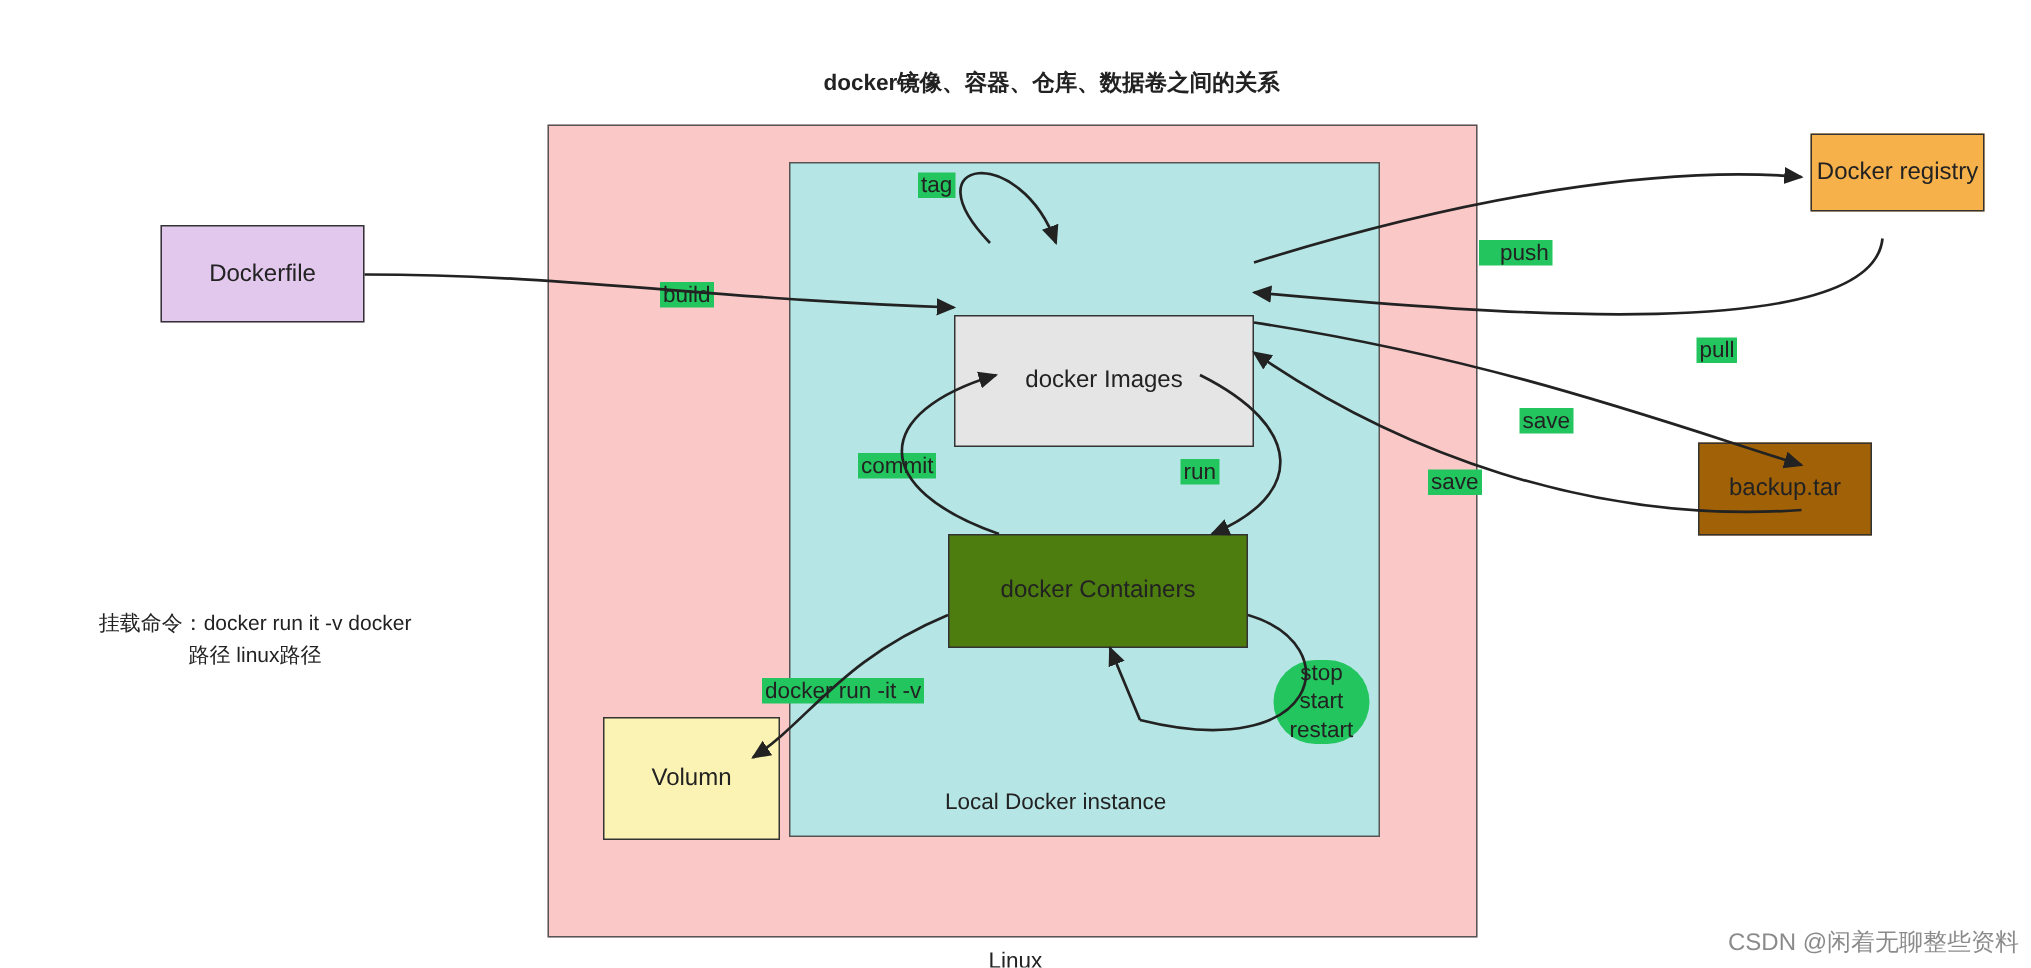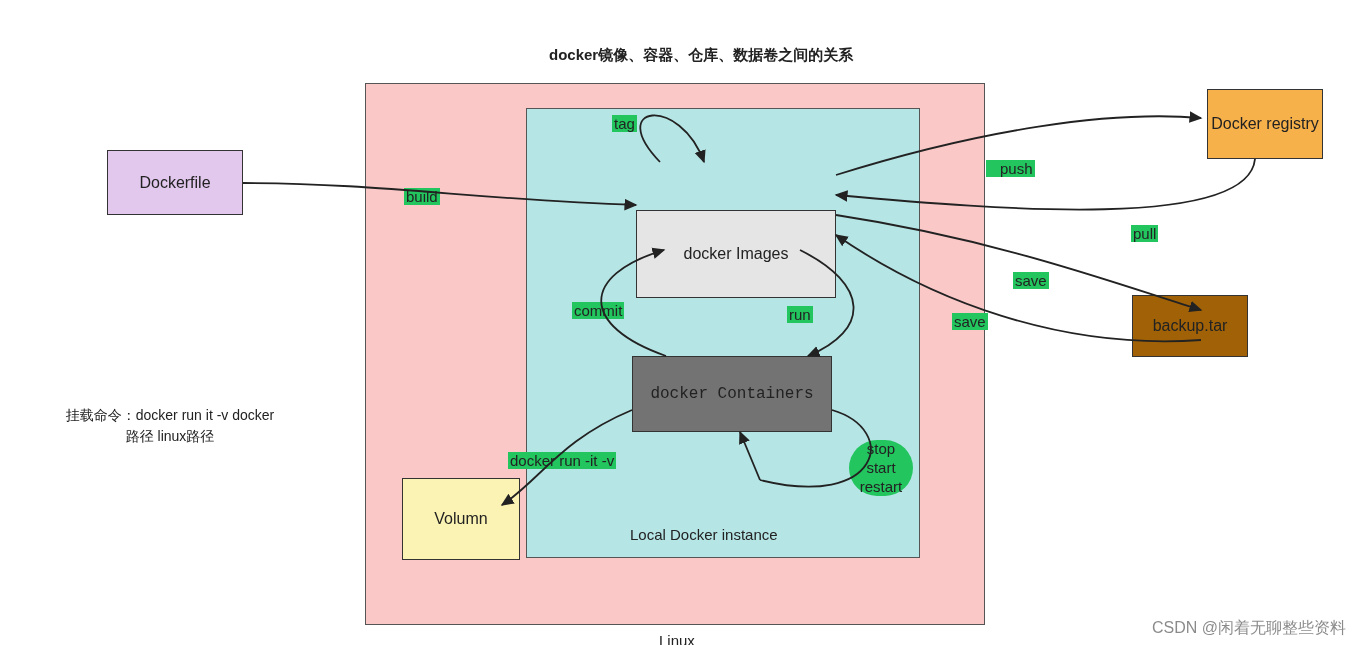--- a/index.html
+++ b/index.html
@@ -58,34 +58,34 @@
 <div class="title" style="left:549px; top:46px;">docker镜像、容器、仓库、数据卷之间的关系</div>
 
 <div class="box" style="left:365px; top:83px; width:620px; height:542px; background:#FBC8C8; border-color:#555;"></div>
 <div class="lbl" style="left:657px; top:596px; background:transparent;margin-top:36px;">Linux</div>
 
 <div class="box" style="left:526px; top:108px; width:394px; height:450px; background:#B6E5E5; border-color:#555;"></div>
 <div class="lbl" style="left:628px; top:526px; background:transparent;">Local Docker instance</div>
 
 <div class="box" style="left:636px; top:162px; width:200px; height:88px; background:#E5E5E5;margin-top:48px;">docker Images</div>
 
-<div class="box" style="left:632px; top:356px; width:200px; height:76px; background:#737373;font-family:Liberation Mono, monospace;">docker Containers</div>
+<div class="box" style="left:632px; top:356px; width:200px; height:76px; background:#4d7c0f;">docker Containers</div>
 
 <div class="box" style="left:107px; top:150px; width:136px; height:65px; background:#E3C8EE;">Dockerfile</div>
 
 <div class="box" style="left:384px; top:478px; width:118px; height:82px; background:#FBF3B3;margin-left:18px;">Volumn</div>
 
-<div class="box" style="left:1207px; top:89px; width:116px; height:70px; background:#F7B14A; text-align:center; line-height:1.3;">
+<div class="box" style="left:1207px; top:89px; width:116px; height:52px; background:#F7B14A; text-align:center; line-height:1.3;">
     <span>Docker registry</span>
   </div>
 
 <div class="box" style="left:1132px; top:295px; width:116px; height:62px; background:#a16207;">backup.tar</div>
 
 <div class="lbl" style="left:612px; top:115px;">tag</div>
-<div class="lbl" style="left:404px; top:188px;">build</div>
+<div class="lbl" style="left:440px; top:188px;">build</div>
 <div class="lbl" style="left:572px; top:302px;">commit</div>
 <div class="lbl" style="left:787px; top:306px;">run</div>
 <div class="lbl multiline" style="left:849px; top:440px; width:60px;border-radius:28px;">stop<br>start<br>restart</div>
 <div class="lbl" style="left:508px; top:452px;">docker run -it -v</div>
 <div class="lbl" style="left:986px; top:160px;padding-left:14px;">push</div>
 <div class="lbl" style="left:1131px; top:225px;">pull</div>
 <div class="lbl" style="left:1013px; top:272px;">save</div>
 <div class="lbl" style="left:952px; top:313px;">save</div>
 
 <div class="note" style="left:30px; top:405px; width:280px;">挂载命令：docker run it -v docker<br>路径 linux路径</div>

